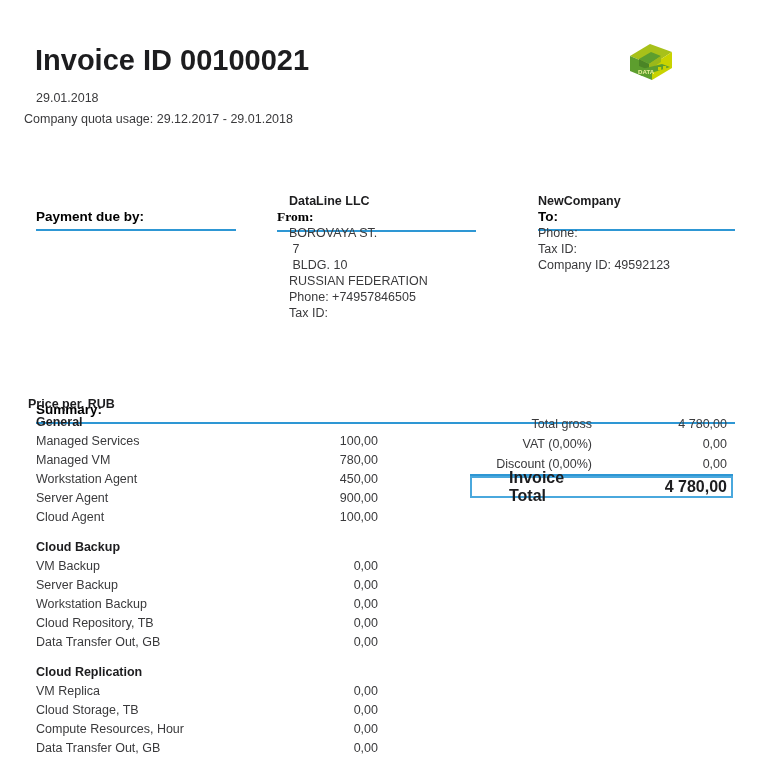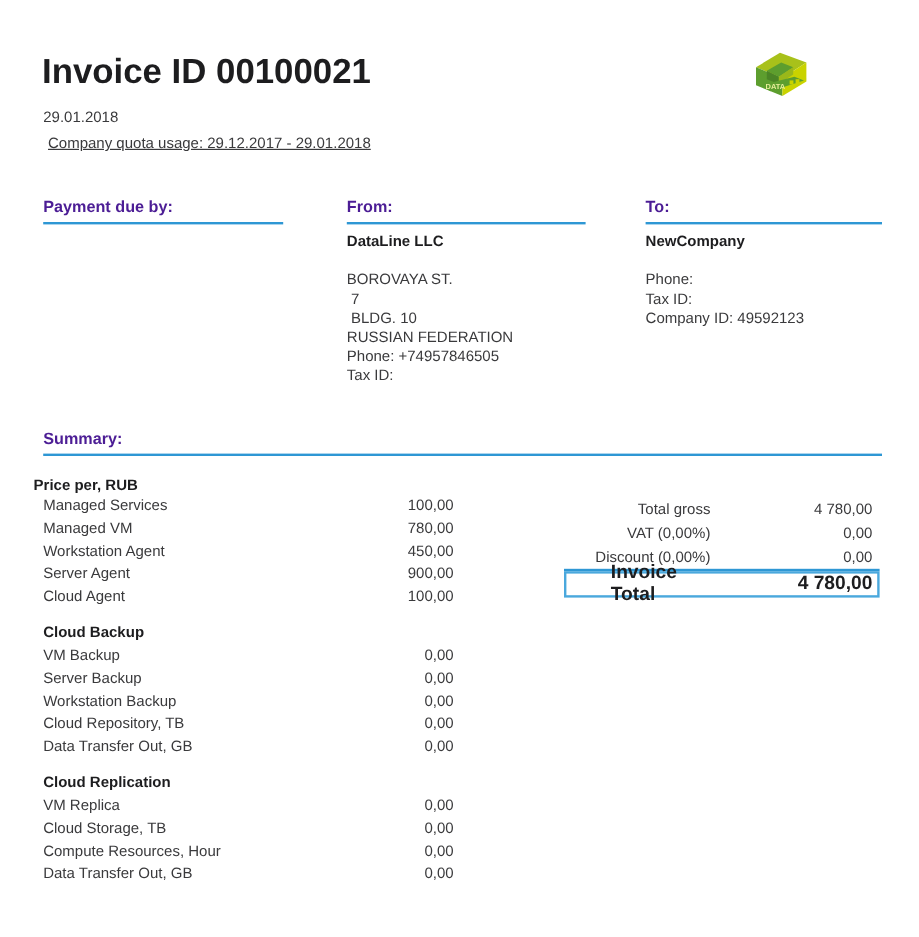--- a/index.html
+++ b/index.html
@@ -37,46 +37,46 @@
   }
   .invoice-date {
     position: absolute;
     left: 36px;
     top: 91px;
     font-size: 12.5px;
     color: #3a3a3c;
   }
   .quota-usage {
     position: absolute;
-    left: 40px;
+    left: 24px;
     top: 112px;
     font-size: 12.5px;
     color: #3a3a3c;
-    text-decoration: underline;
   }
 
   
   .logo {
     position: absolute;
     left: 624px;
     top: 40px;
     width: 52px;
     height: 46px;
   }
   .logo svg { display: block; }
 
   
   .sec-head {
     position: absolute;
     font-size: 13.5px;
     font-weight: bold;
-    color: #4c1d95;
+    color: #000000;
     padding-bottom: 5px;
     border-bottom: 2px solid #2e97d4;
     box-sizing: border-box;
+    margin-top: 44px;
   }
 
   .col-block {
     position: absolute;
     font-size: 12.5px;
     line-height: 16px;
     color: #3a3a3c;
   }
   .col-block .company {
     font-weight: bold;
@@ -206,21 +206,21 @@
 
       <polygon points="10,31 38,24 46,27 18,36" fill="#5d9e2e"></polygon>
       <text x="14" y="34.4" font-family="Liberation Sans, sans-serif" font-size="6.2" font-weight="bold" fill="#e8ee9a">DATA</text>
       <rect x="34" y="27" width="3.2" height="3.4" fill="#c9d300"></rect>
       <rect x="39" y="26" width="3.2" height="3.4" fill="#c9d300"></rect>
     </svg>
   </div>
 
   <div class="sec-head" style="left:36px; top:165px; width:200px;">Payment due by:</div>
 
-  <div class="sec-head" style="left:289px; top:165px; width:199px;">From:</div>
+  <div class="sec-head" style="left:277px; top:165px; width:199px;font-family:Liberation Serif, serif;">From:</div>
   <div class="col-block" style="left:289px; top:193px; width:230px;">
     <div class="company">DataLine LLC</div>
     <div id="from-address">
         <div class="addr-line">BOROVAYA ST.</div>
         <div class="addr-line"> 7</div>
         <div class="addr-line"> BLDG. 10</div>
         <div class="addr-line">RUSSIAN FEDERATION</div>
         <div class="addr-line">Phone: +74957846505</div>
         <div class="addr-line">Tax ID:</div>
       </div>
@@ -233,20 +233,21 @@
         <div class="addr-line">Phone:</div>
         <div class="addr-line">Tax ID:</div>
         <div class="addr-line">Company ID: 49592123</div>
       </div>
   </div>
 
   <div class="sec-head" id="summary-head">Summary:</div>
   <div class="price-per">Price per, RUB</div>
 
   <div class="items" id="items-list">
+      <div class="grp-title">General</div>
       <div class="item-row">
         <span class="lab">Managed Services</span>
         <span class="val">100,00</span>
       </div>
       <div class="item-row">
         <span class="lab">Managed VM</span>
         <span class="val">780,00</span>
       </div>
       <div class="item-row">
         <span class="lab">Workstation Agent</span>

